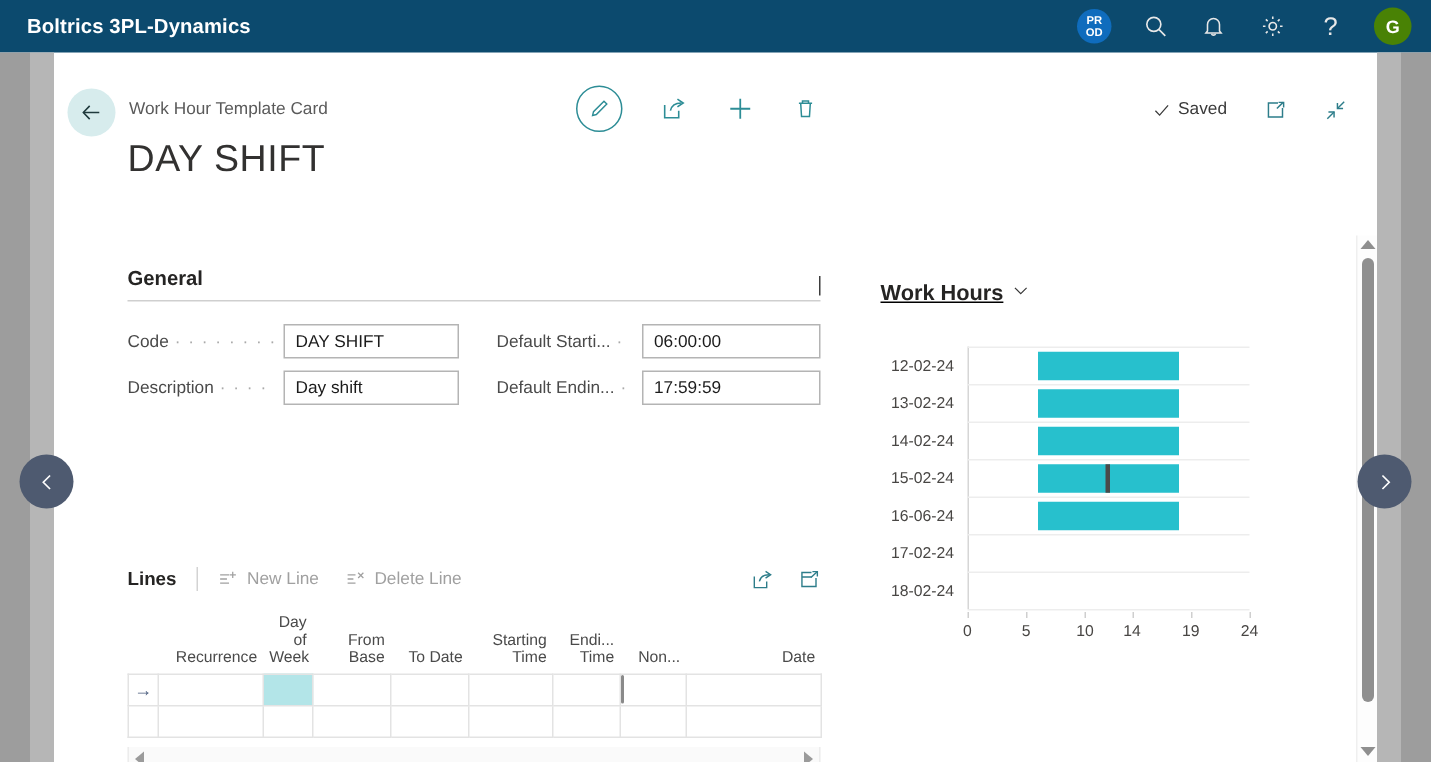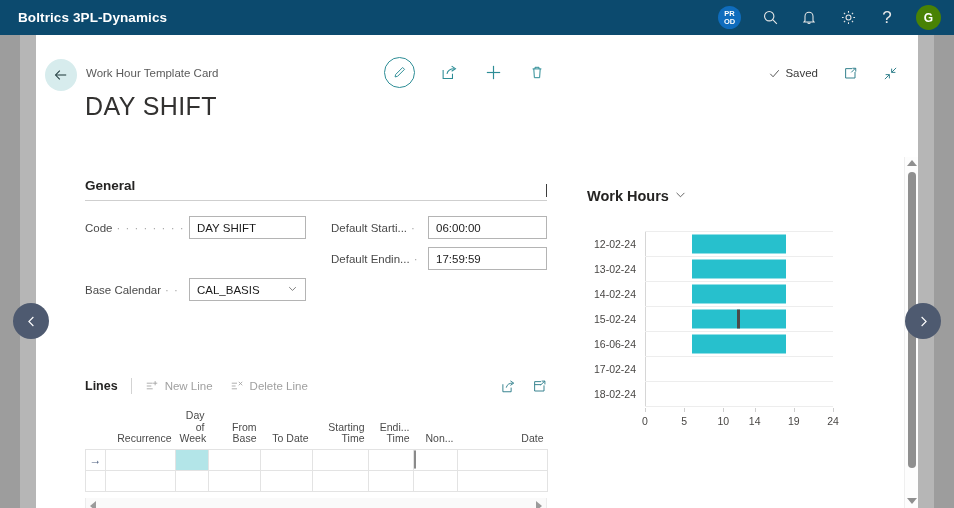--- a/index.html
+++ b/index.html
@@ -179,21 +179,21 @@
     width: 462px; height: 17px; background: #fafafa;
     border: 1px solid #ececec; border-top: none;
     display: flex; align-items: center; justify-content: space-between;
     padding: 0 4px; margin-top: 6px;
   }
   .tri { width:0; height:0; cursor:pointer; }
   .tri-l { border-top:5px solid transparent; border-bottom:5px solid transparent; border-right:6px solid #9b9b9b; }
   .tri-r { border-top:5px solid transparent; border-bottom:5px solid transparent; border-left:6px solid #9b9b9b; }
 
   
-  .right-col { position: absolute; left: 551px; top: 131px; width: 268px; }
+  .right-col { position: absolute; left: 551px; top: 131px; width: 268px; text-decoration: underline; }
   .chart-hdr { display: flex; align-items: center; gap: 5px; padding-top: 9px; }
   .chart-hdr-title { font-size: 14.5px; font-weight: 700; color: #252423; }
 
   .plot { position: relative; margin-top: 26px; width: 246px; height: 175px; }
   .plot-inner { position:absolute; left: 58px; top: 0; right: 0; bottom: 0; }
   .ylabels { position: absolute; left: 0; top: 0; width: 54px; height: 175px; }
   .ylab {
     position: absolute; right: 5px; font-size: 10.5px; color: #484644;
     transform: translateY(-50%); white-space: nowrap;
   }
@@ -343,33 +343,26 @@
     </div>
 
     <div class="fields">
 
       <div class="fld" style="left:0; top:0; width:221px;">
         <span class="fld-label">Code</span>
         <span class="dots">· · · · · · · · ·</span>
         <span class="inp" style="width:117px;">DAY SHIFT</span>
       </div>
 
-
-      <div class="fld" style="left:0; top:62px; width:221px;">
-        <span class="fld-label">Base Calendar</span>
-        <span class="dots">· ·</span>
-        <span class="inp dd" style="width:117px;">
-          <span>CAL_BASIS</span>
-          <span class="caret-dn">
-            <svg width="11" height="11" viewBox="0 0 20 20" fill="none" stroke="currentColor" stroke-width="1.4">
-              <polyline points="4,7.5 10,13.5 16,7.5"></polyline>
-            </svg>
-          </span>
-        </span>
-      </div>
+      <div class="fld" style="left:0; top:31px; width:221px;">
+        <span class="fld-label">Description</span>
+        <span class="dots">· · · ·</span>
+        <span class="inp" style="width:117px;">Day shift</span>
+      </div>
+
 
       <div class="fld" style="left:246px; top:0; width:216px;">
         <span class="fld-label">Default Starti...</span>
         <span class="dots">·</span>
         <span class="inp" style="width:119px;">06:00:00</span>
       </div>
 
       <div class="fld" style="left:246px; top:31px; width:216px;">
         <span class="fld-label">Default Endin...</span>
         <span class="dots">·</span>

